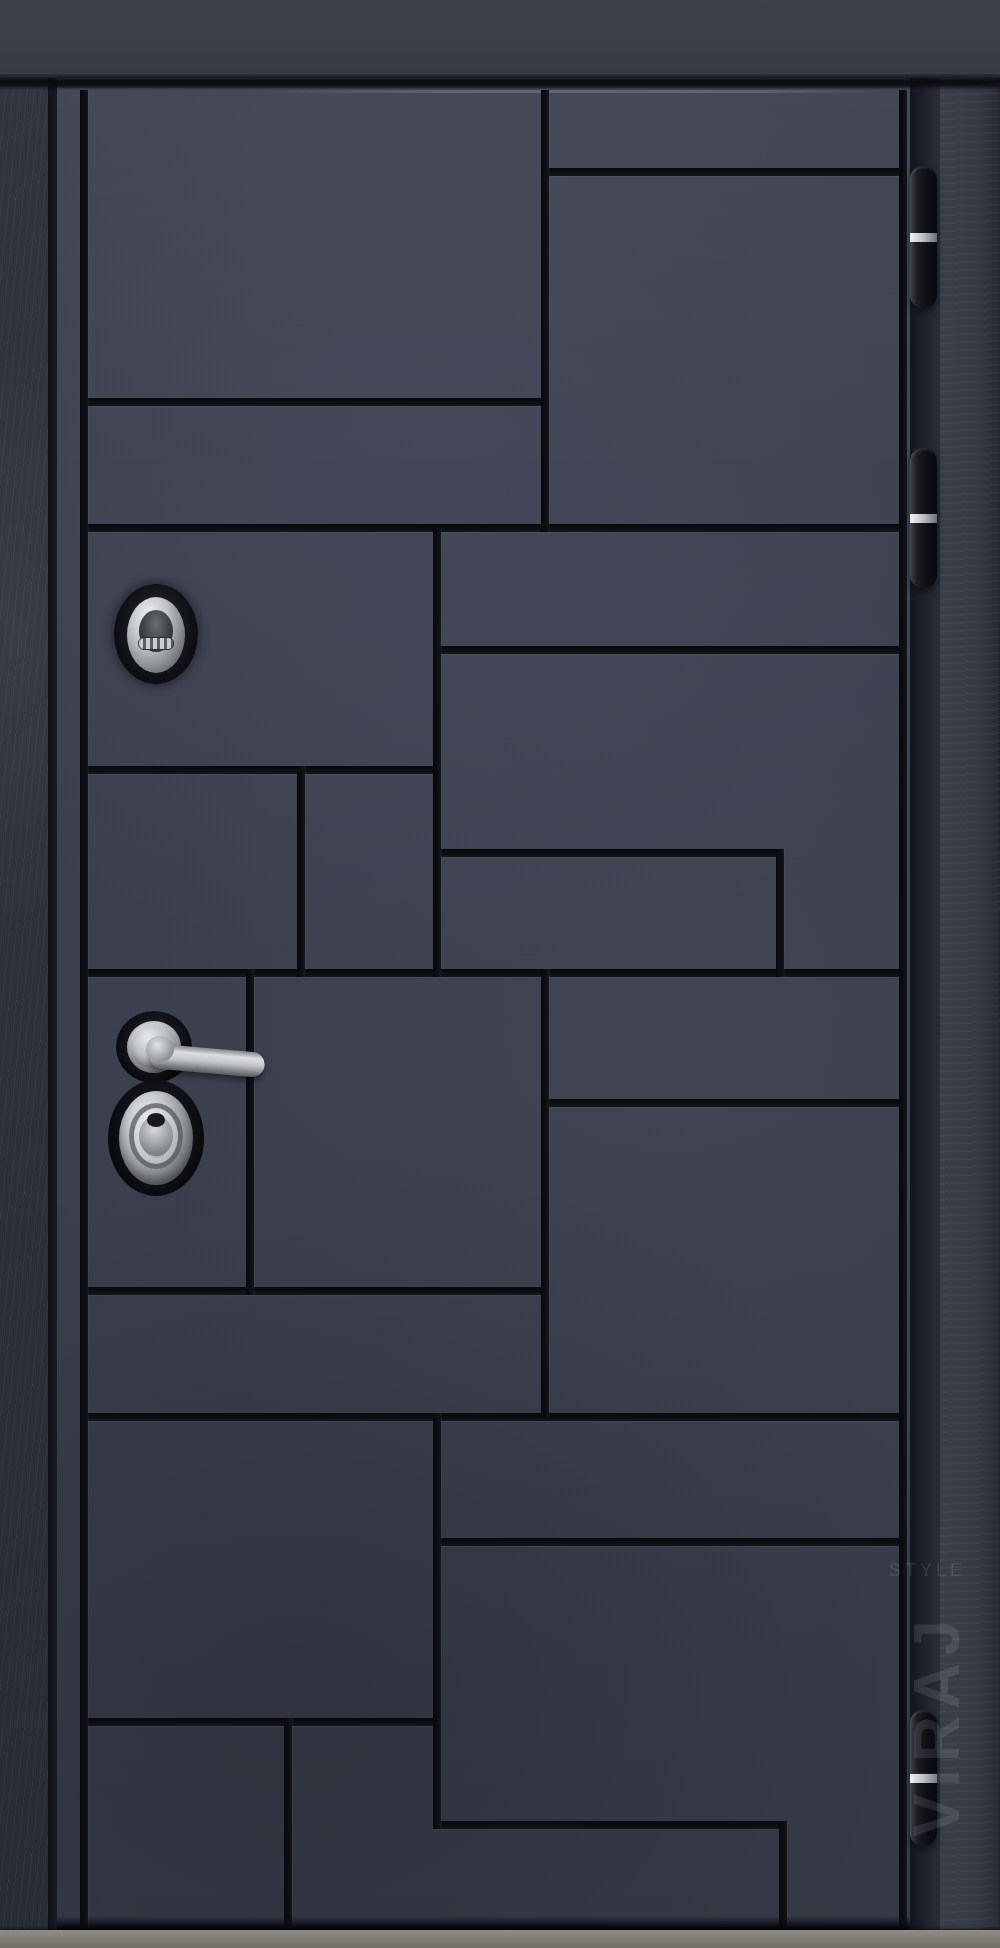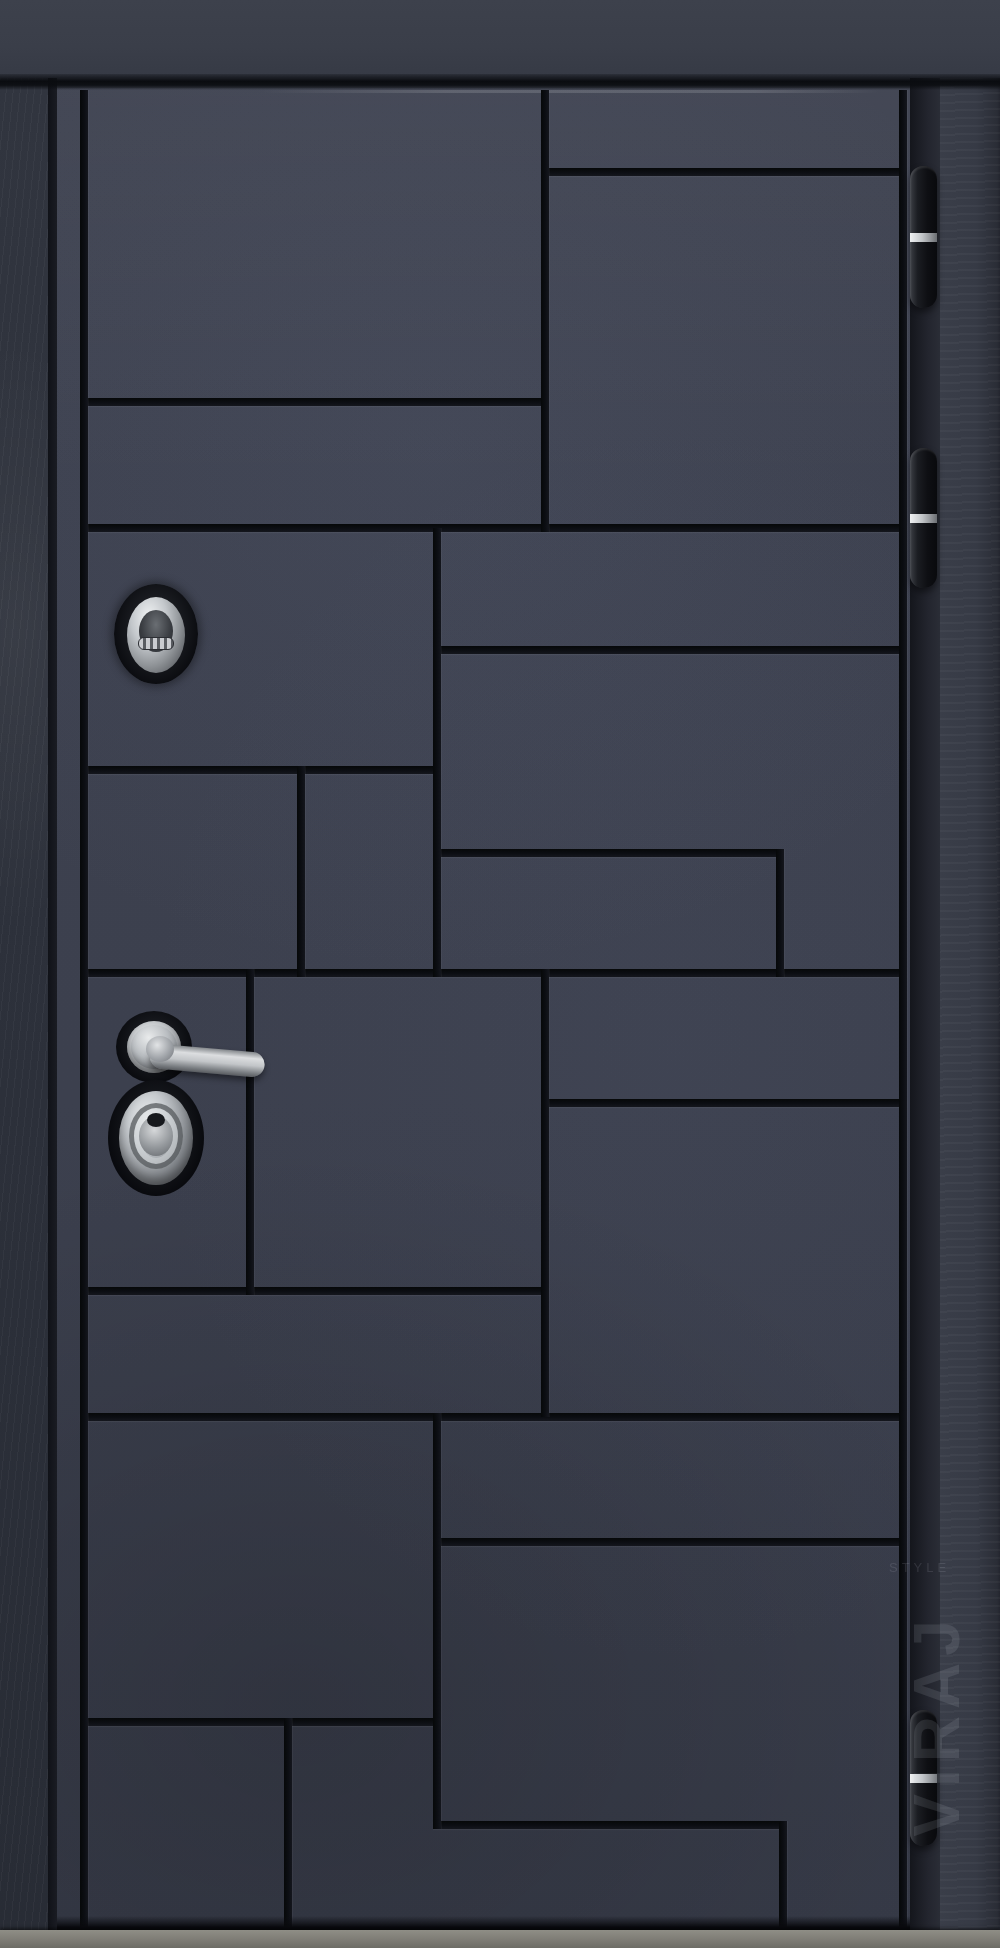--- a/index.html
+++ b/index.html
@@ -82,21 +82,21 @@
   .bolt-ring{left:129px;top:1103px;width:54px;height:66px;border-radius:50%;
     box-shadow:inset 0 0 0 5px rgba(38,41,46,.55),inset 0 0 0 11px rgba(218,221,224,.45);}
   .bolt-plug{left:139px;top:1116px;width:34px;height:40px;border-radius:50%;
     background:radial-gradient(circle at 45% 35%,#d6d8da,#94989c 55%,#63666b);}
   .bolt-key{left:147px;top:1113px;width:18px;height:14px;border-radius:50%;background:#17191d;}
 
   
   .wm-brand{left:788px;top:1685px;width:300px;height:80px;transform:rotate(-90deg);
     font-size:64px;font-weight:bold;letter-spacing:7px;line-height:78px;text-align:center;
     color:rgba(205,211,222,.12);}
-  .wm-sub{left:889px;top:1560px;width:80px;font-size:13px;font-weight:normal;
+  .wm-sub{left:889px;top:1560px;width:80px;font-size:18px;font-weight:normal;
     letter-spacing:4px;color:rgba(205,211,222,.13);}
 
   
   .threshold{left:0;top:1930px;width:1000px;height:18px;
     background:linear-gradient(180deg,#8f8e86 0%,#817f78 45%,#6d6c65 100%);
     box-shadow:0 -2px 3px rgba(0,0,0,.5);}
 </style>
 </head>
 <body>
 

